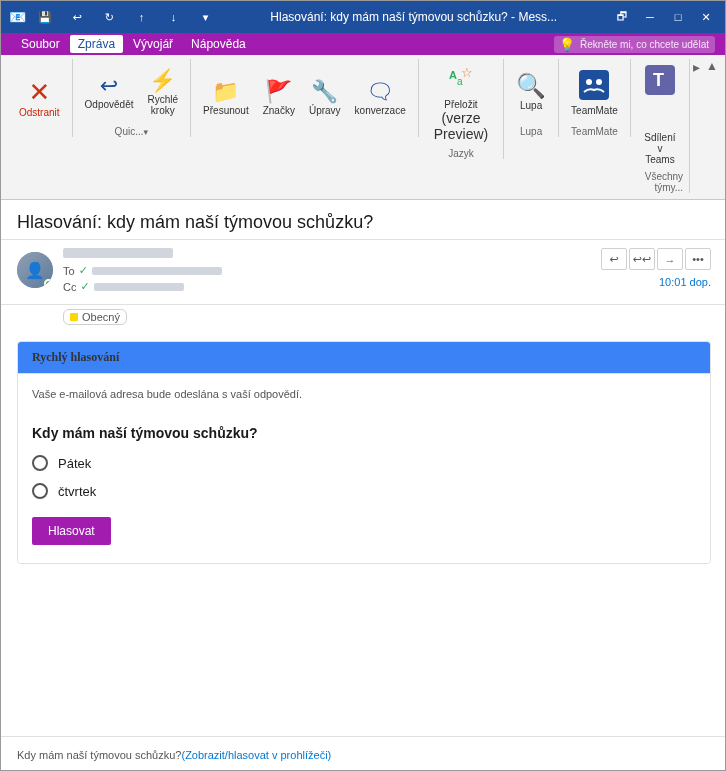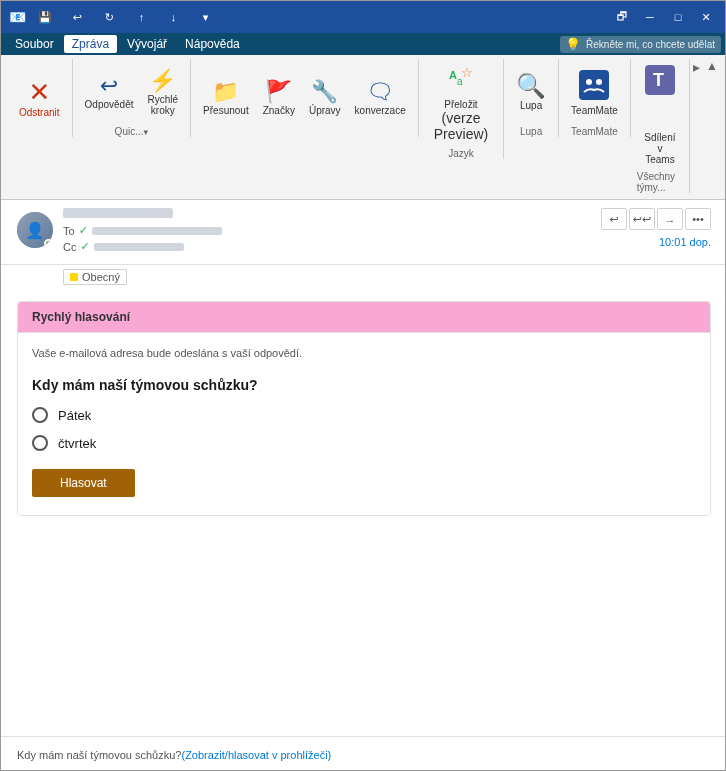--- a/index.html
+++ b/index.html
@@ -47,25 +47,25 @@
       white-space: nowrap;
       overflow: hidden;
       text-overflow: ellipsis;
     }
     .title-bar-icon {
       font-size: 14px;
     }
 
     
     .menu-bar {
-      background: #0c4a6e;
+      background: #a21caf;
       height: 22px;
       display: flex;
       align-items: center;
-      padding: 0 6px;
+      padding: 0 12px;
       gap: 2px;
     }
     .menu-item {
       color: white;
       font-size: 12px;
       padding: 2px 8px;
       cursor: pointer;
       border-radius: 2px;
     }
     .menu-item.active { background: white; color: #1e4f9c; }
@@ -130,21 +130,21 @@
       min-height: 60px;
       font-size: 10px;
     }
     .ribbon-btn .btn-icon {
       font-size: 22px;
       line-height: 1;
     }
     .ribbon-group-label {
       font-size: 10px;
       color: #666;
-      text-align: left;
+      text-align: right;
       margin-top: auto;
       padding-top: 2px;
       display: flex;
       align-items: center;
       gap: 0;
     }
     .ribbon-group-label .expand-icon {
       font-size: 9px;
       cursor: pointer;
     }
@@ -273,53 +273,54 @@
     .category-row {
       padding: 4px 16px 8px 62px;
     }
     .category-tag {
       display: inline-flex;
       align-items: center;
       gap: 4px;
       font-size: 11px;
       color: #555;
       border: 1px solid #d0d0d0;
-      border-radius: 1px;
+      border-radius: 6px;
       padding: 1px 6px;
     }
     .category-dot {
       width: 8px;
       height: 8px;
       background: #ffd700;
       border-radius: 1px;
     }
 
     
     .poll-card {
       margin: 8px 16px 8px 16px;
       border: 1px solid #e0e0e0;
       border-radius: 4px;
       overflow: hidden;
     }
     .poll-header {
-      background: #f9a8d4;
+      background: #3b82f6;
       padding: 8px 14px;
       font-size: 12px;
       font-weight: 600;
       color: #333;
       border-bottom: 1px solid #e0e0e0;
+      font-family: Liberation Serif, serif;
     }
     .poll-body {
       padding: 14px 14px;
       background: white;
     }
     .poll-notice {
       font-size: 11px;
       color: #555;
-      margin-bottom: 18px;
+      margin-bottom: 25px;
     }
     .poll-question {
       font-size: 14px;
       font-weight: 600;
       color: #1a1a1a;
       margin-bottom: 14px;
     }
     .poll-option {
       display: flex;
       align-items: center;
@@ -339,24 +340,24 @@
       align-items: center;
       justify-content: center;
     }
     .poll-actions {
       display: flex;
       gap: 8px;
       margin-top: 18px;
       margin-bottom: 4px;
     }
     .btn-vote {
-      background: #a16207;
+      background: #a21caf;
       color: white;
       border: none;
-      padding: 7px 28px;
+      padding: 7px 16px;
       font-size: 12px;
       border-radius: 2px;
       cursor: pointer;
     }
     .btn-results {
       background: white;
       color: #1a1a1a;
       border: 1px solid #c8c8c8;
       padding: 7px 16px;
       font-size: 12px;
@@ -421,20 +422,21 @@
 <div class="app-window">
 
   <div class="title-bar">
     <span class="title-bar-icon">📧</span>
     <button class="title-bar-btn">💾</button>
     <button class="title-bar-btn">↩</button>
     <button class="title-bar-btn">↻</button>
     <button class="title-bar-btn">↑</button>
     <button class="title-bar-btn">↓</button>
     <button class="title-bar-btn">▾</button>
+    <span class="title-bar-title">Hlasování: kdy mám naší týmovou schůzku? - Mess...</span>
     <div class="title-bar-controls">
       <button class="title-bar-btn">🗗</button>
       <button class="title-bar-btn">─</button>
       <button class="title-bar-btn">□</button>
       <button class="title-bar-btn close-btn">✕</button>
     </div>
   </div>
 
   <div class="menu-bar">
     <div class="menu-item">Soubor</div>
@@ -561,20 +563,23 @@
     <button class="ribbon-scroll-btn">
       <span>▸</span>
     </button>
     <button class="ribbon-scroll-btn" style="font-size:12px;">
       <span>▲</span>
     </button>
   </div>
 
   <div class="email-area">
 
+    <div class="email-subject-bar">
+      <div class="email-subject">Hlasování: kdy mám naší týmovou schůzku?</div>
+    </div>
 
     <div class="email-header">
       <div class="avatar">
         <div class="avatar-inner">👤</div>
         <div class="online-dot"></div>
       </div>
       <div class="email-meta">
         <div class="sender-name"></div>
         <div class="meta-row">
           <span class="meta-label">To</span>

